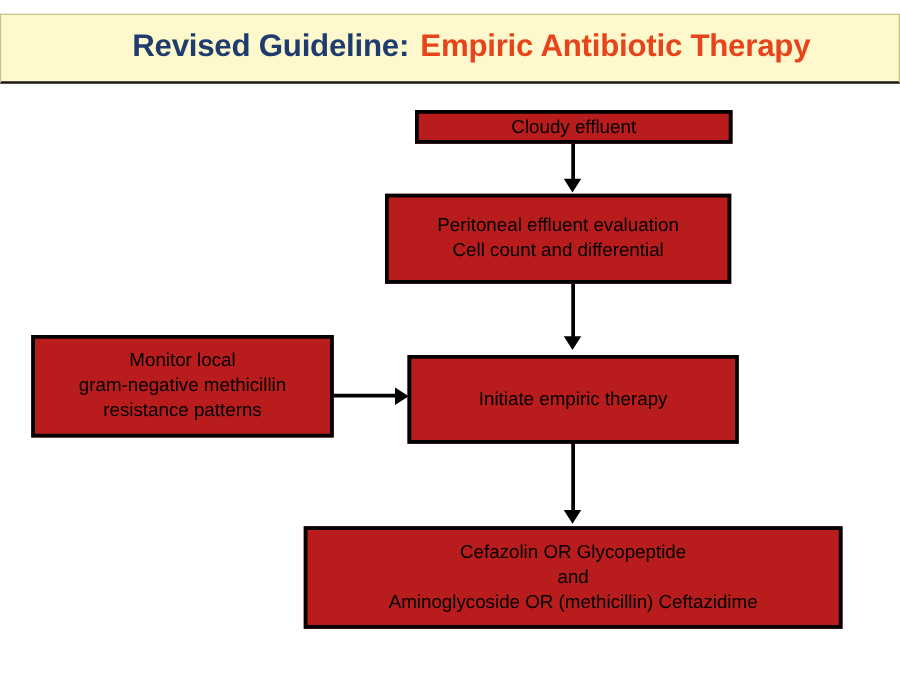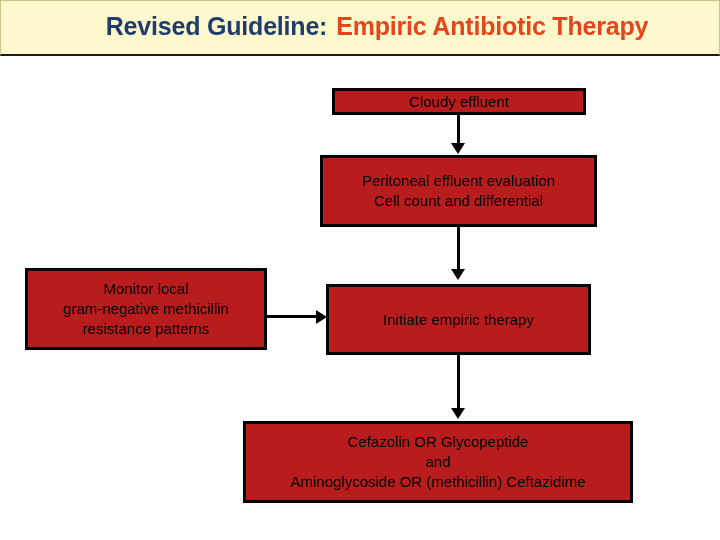--- a/index.html
+++ b/index.html
@@ -17,21 +17,21 @@
     position: relative;
     width: 720px;
     height: 540px;
     background: #ffffff;
   }
 
   
   #title-banner {
     position: absolute;
     left: 0px;
-    top: 0px;
+    top: 11px;
     width: 720px;
     height: 56px;
     background: #fdf9cd;
     border-top: 1px solid #c9c388;
     border-left: 1px solid #c9c388;
     border-right: 1px solid #c9c388;
     border-bottom: 2px solid #1a1a1a;
     box-sizing: border-box;
     display: flex;
     align-items: center;
@@ -61,24 +61,24 @@
     align-items: center;
     justify-content: center;
     color: #000000;
     font-size: 15px;
     line-height: 1.33;
     text-align: center;
   }
   .fbox .ln { display: block; white-space: nowrap; }
 
   #box-cloudy   { left: 332px; top:  88px; width: 254px; height:  27px; font-size: 15px; }
-  #box-eval     { left: 320px; top: 155px; width: 277px; height:  72px; text-align: center; }
+  #box-eval     { left: 308px; top: 155px; width: 277px; height:  72px; text-align: center; }
   #box-monitor  { left:  25px; top: 268px; width: 242px; height:  82px; }
   #box-initiate { left: 326px; top: 284px; width: 265px; height:  71px; }
-  #box-drugs    { left: 243px; top: 421px; width: 390px; height:  82px; }
+  #box-drugs    { left: 243px; top: 421px; width: 431px; height:  82px; }
 
   
   .vline {
     position: absolute;
     width: 3px;
     background: #000000;
   }
   .arrow-down {
     position: absolute;
     width: 0;

